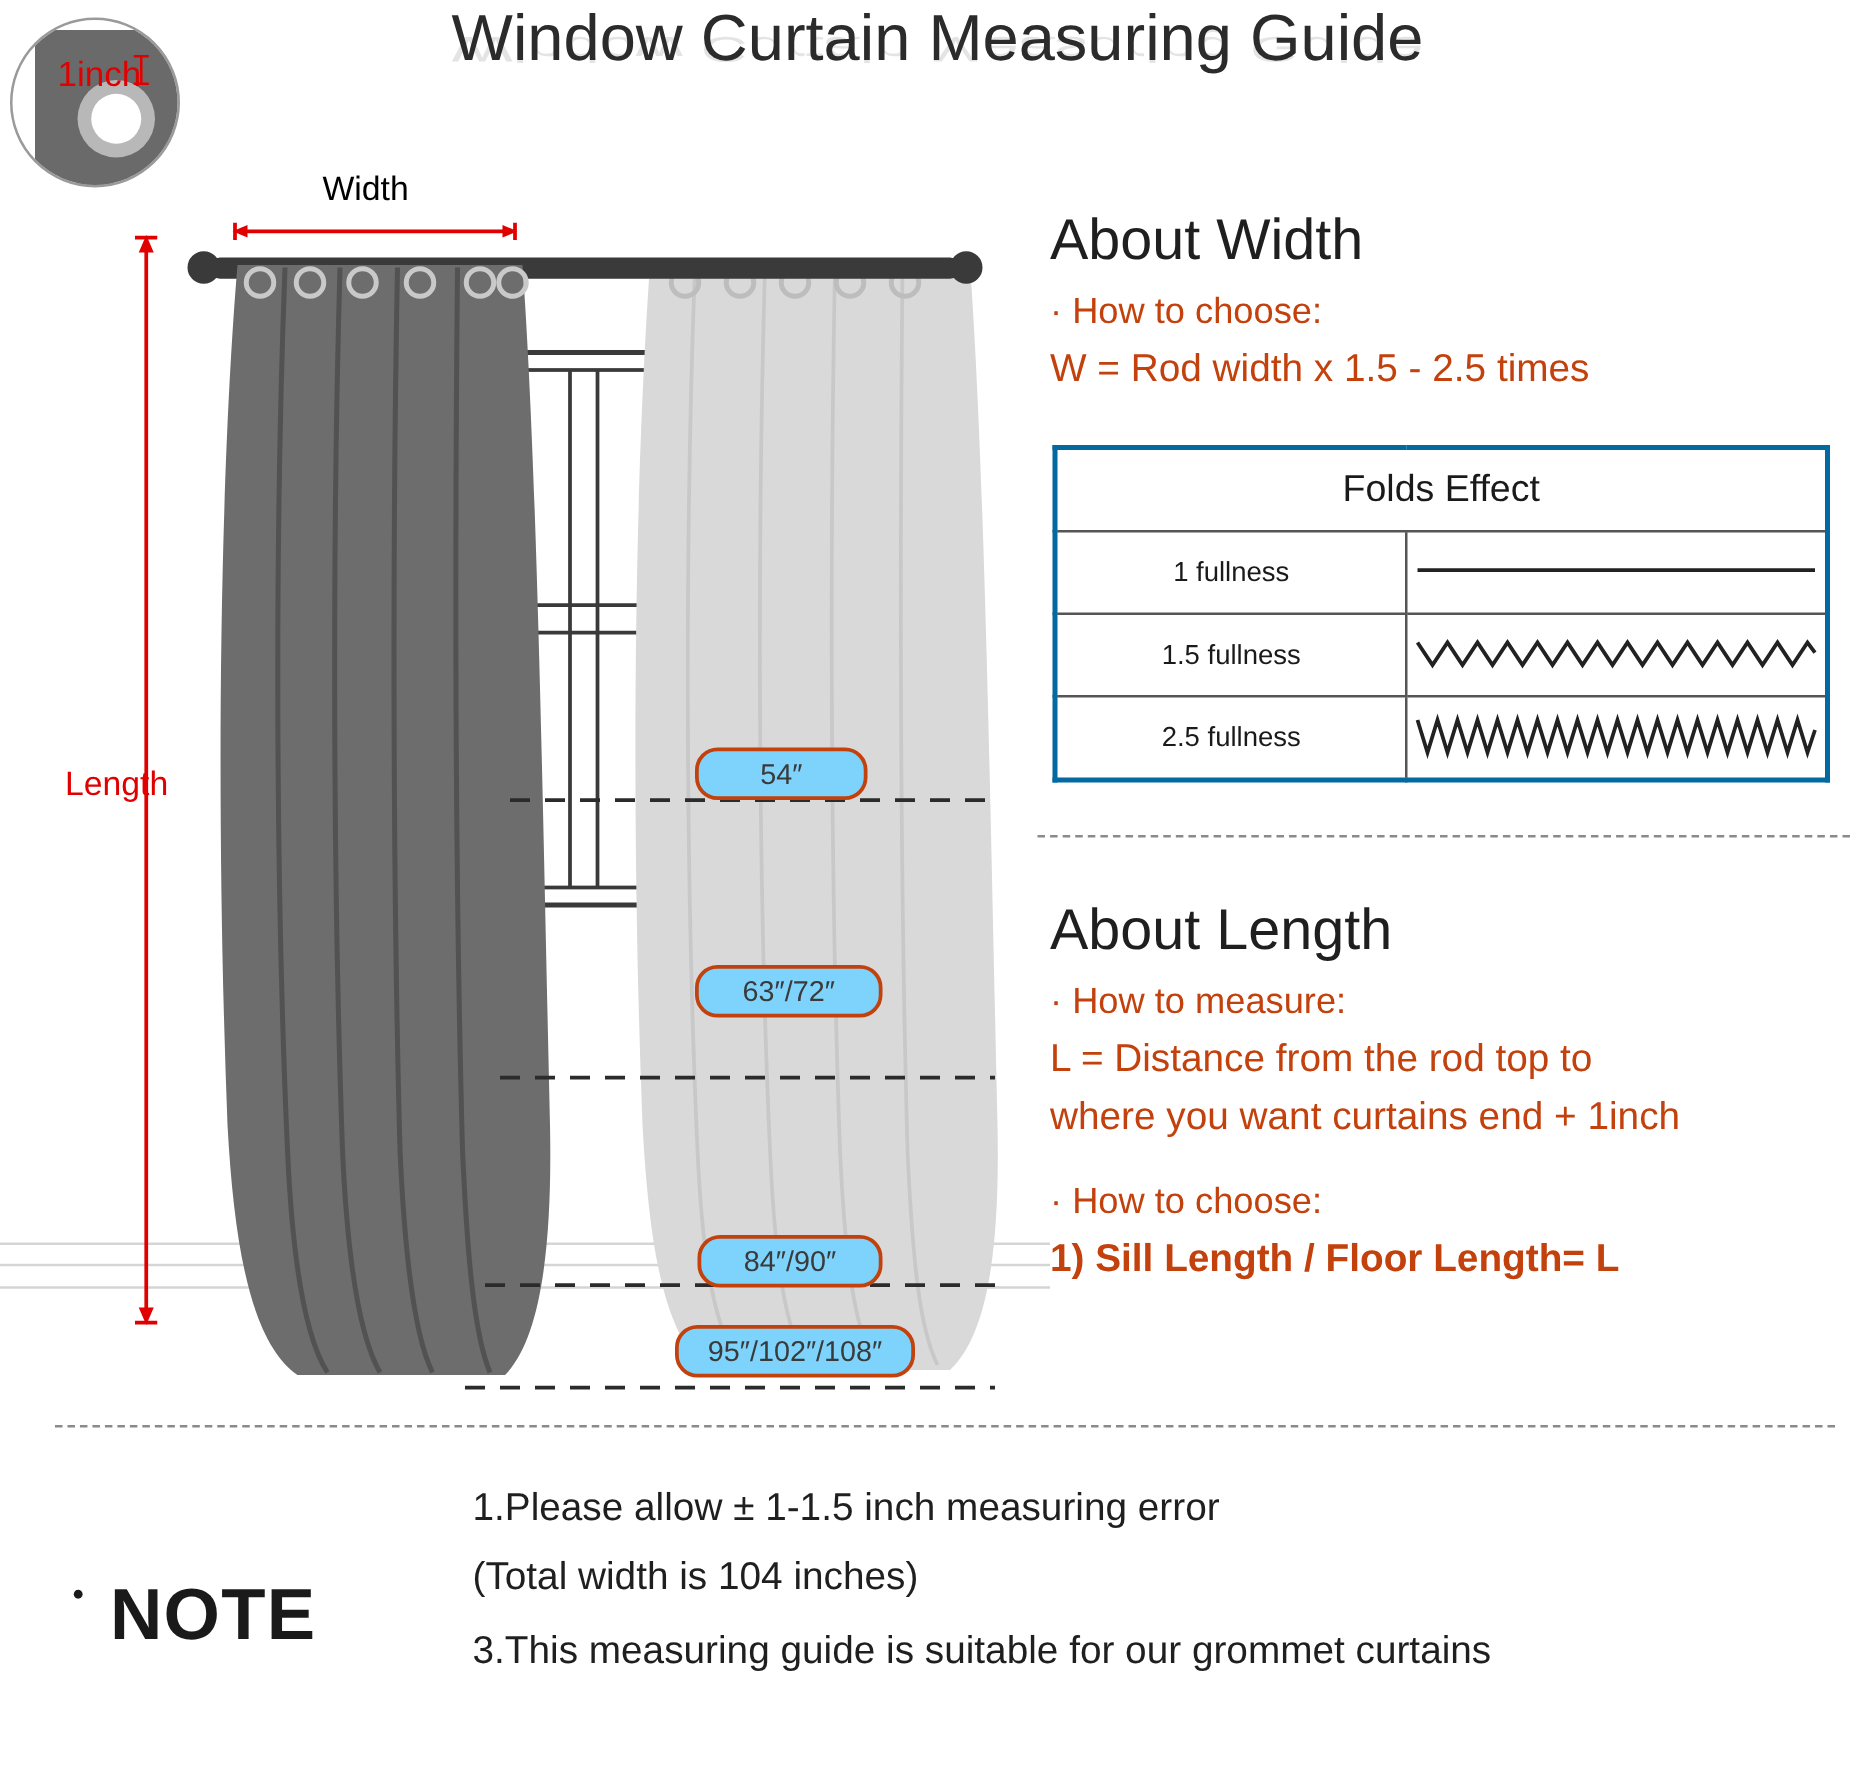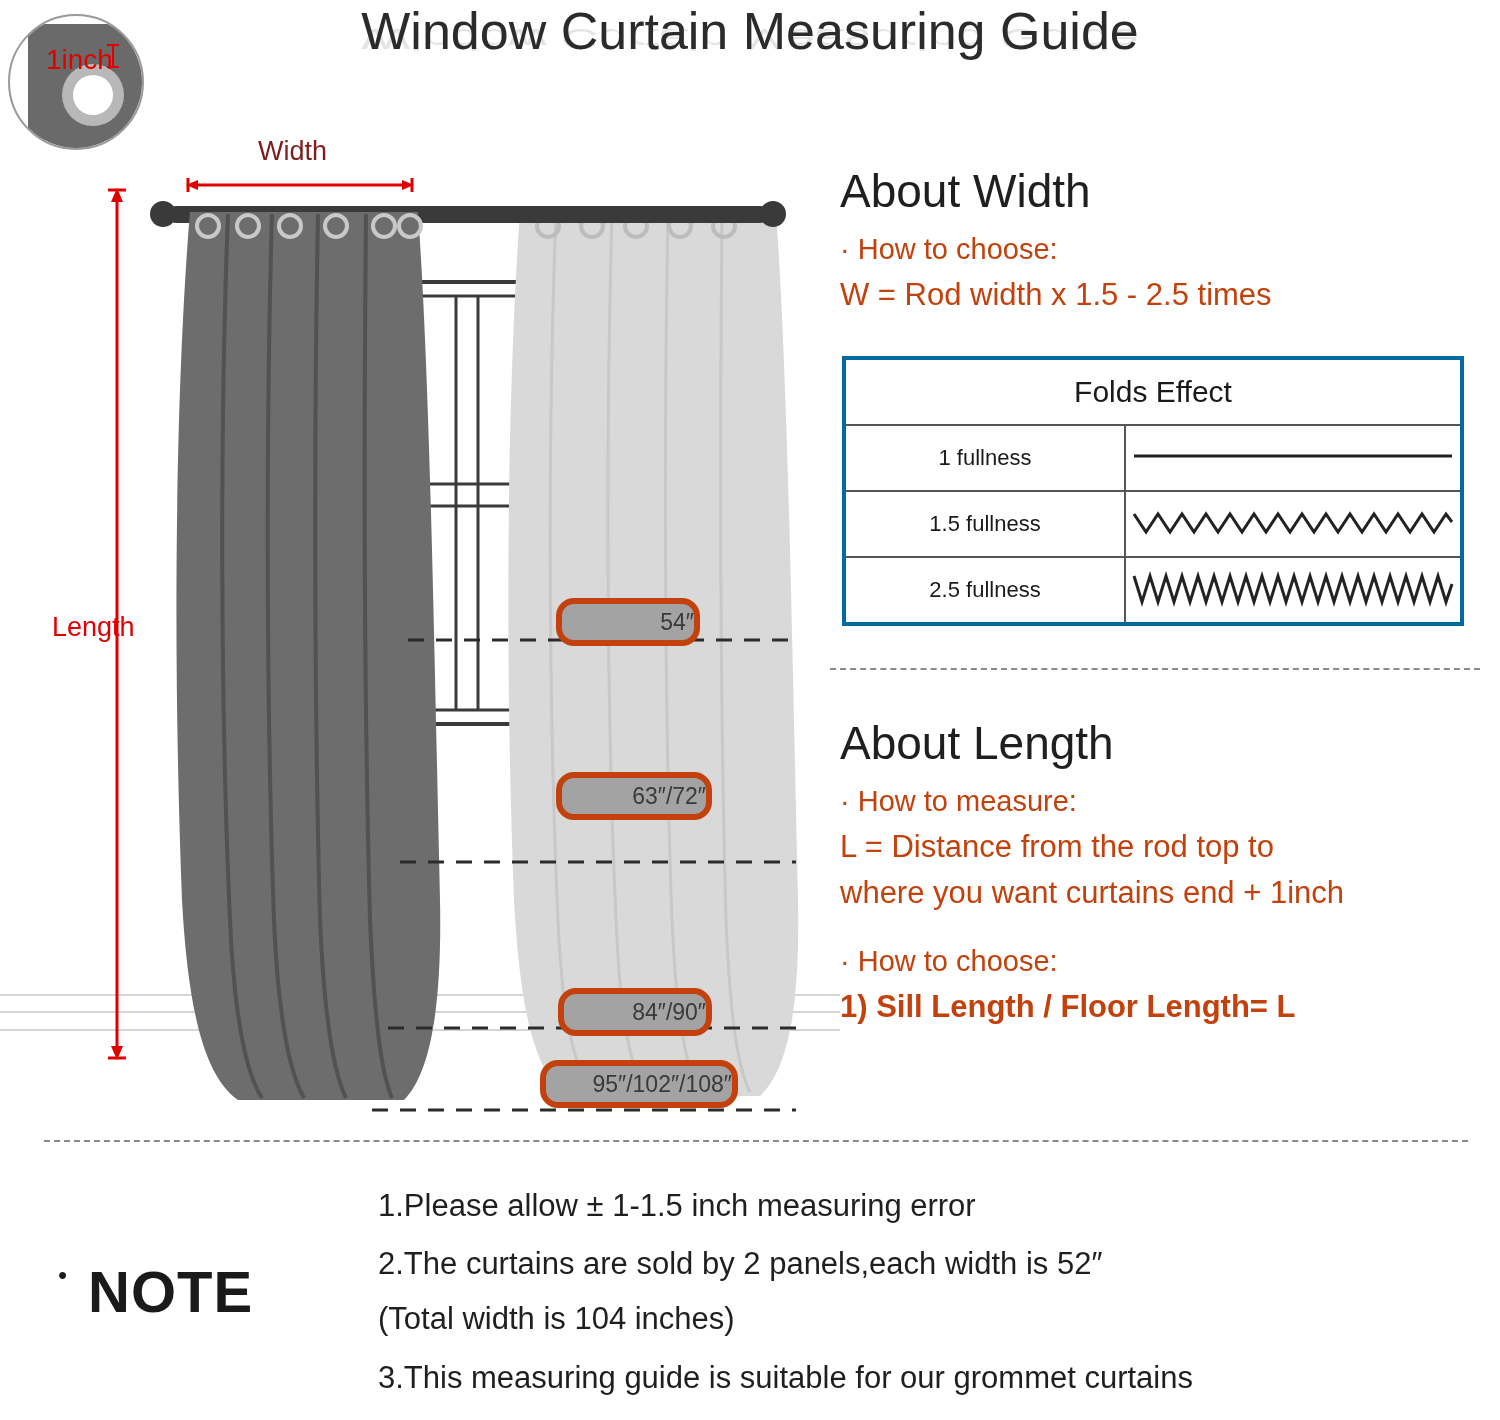--- a/index.html
+++ b/index.html
@@ -121,21 +121,21 @@
     background: #e00000;
   }
   .inch-bar::before { top: 0; }
   .inch-bar::after { bottom: 0; }
 
   
   .width-label {
     position: absolute;
     left: 258px; top: 136px;
     font-size: 27px;
-    color: #7f1d1d;
+    color: #000000;
   }
   .width-arrow {
     position: absolute;
     left: 186px; top: 178px;
     width: 228px; height: 14px;
   }
 
   
   .length-label {
     position: absolute;
@@ -154,28 +154,28 @@
     position: absolute;
     left: 0;
     top: 0;
     width: 840px;
     height: 1160px;
   }
 
   
   .pill {
     position: absolute;
-    background: #a3a3a3;
+    background: #7dd3fc;
     border-radius: 18px;
     color: #3a3a3a;
     font-size: 23px;
-    text-align: right;
+    text-align: center;
     line-height: 36px;
     height: 36px;
-    border: 6px solid #c2410c;
+    border: 3px solid #c2410c;
   }
   .pill-54 { left: 556px; top: 598px; width: 132px; }
   .pill-6372 { left: 556px; top: 772px; width: 144px; }
   .pill-8490 { left: 558px; top: 988px; width: 142px; }
   .pill-95 { left: 540px; top: 1060px; width: 186px; }
 
   
   .right-col {
     position: absolute;
     left: 840px;
@@ -421,18 +421,17 @@
     <p class="sec-line" style="margin-top:26px;">· How to choose:</p>
     <p class="sec-line big bold">1)  Sill Length / Floor Length= L</p>
   </div>
 
   <div class="dash-sep sep-bottom"></div>
 
   <div class="note-bullet">•</div>
   <div class="note-word">NOTE</div>
   <div class="note-lines">
     <p class="note-line">1.Please allow ± 1-1.5 inch measuring error</p>
-    <p class="note-line">2.The curtains are sold by 2 panels,each width is 52″</p>
     <p class="note-sub">(Total width is 104 inches)</p>
     <p class="note-line">3.This measuring guide is suitable for our grommet curtains</p>
   </div>
 
 </div>
 
 </body></html>

